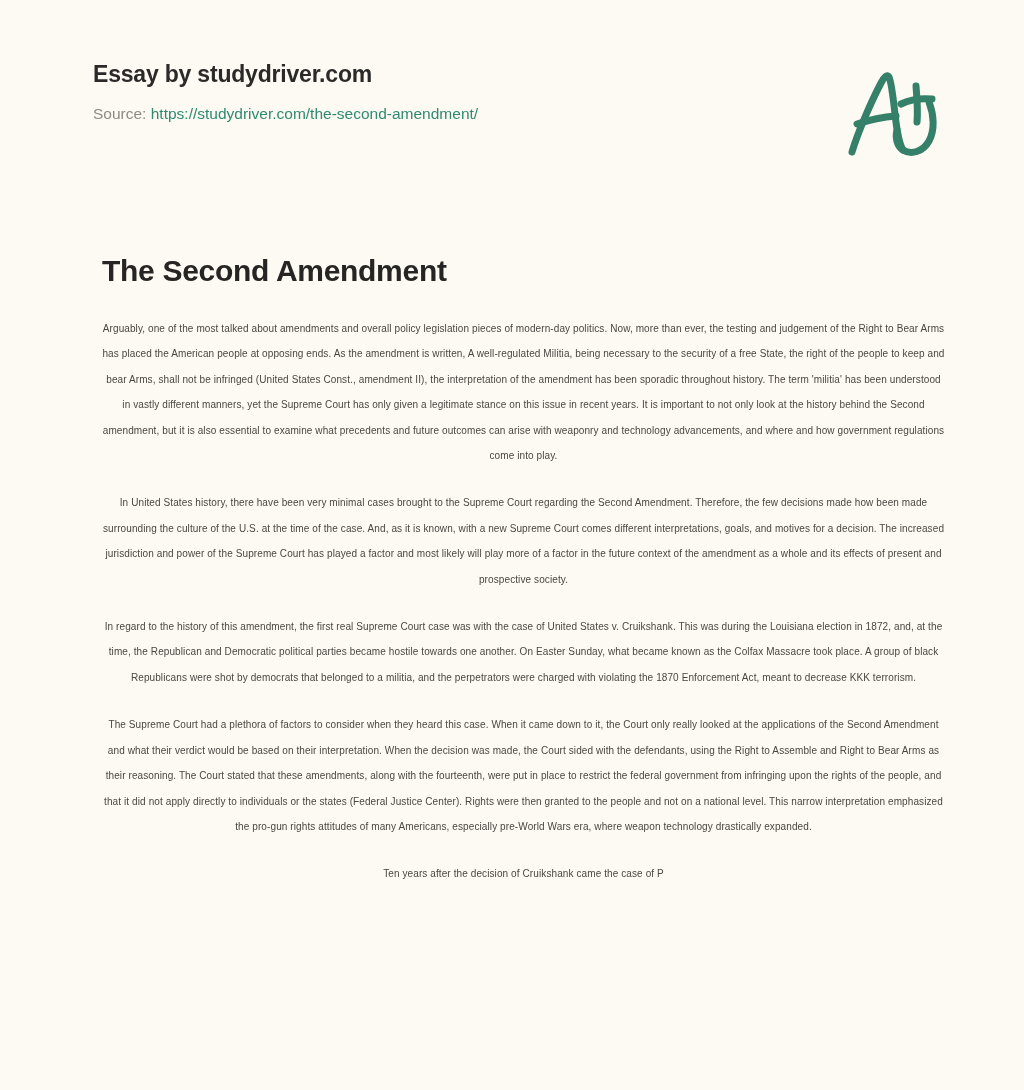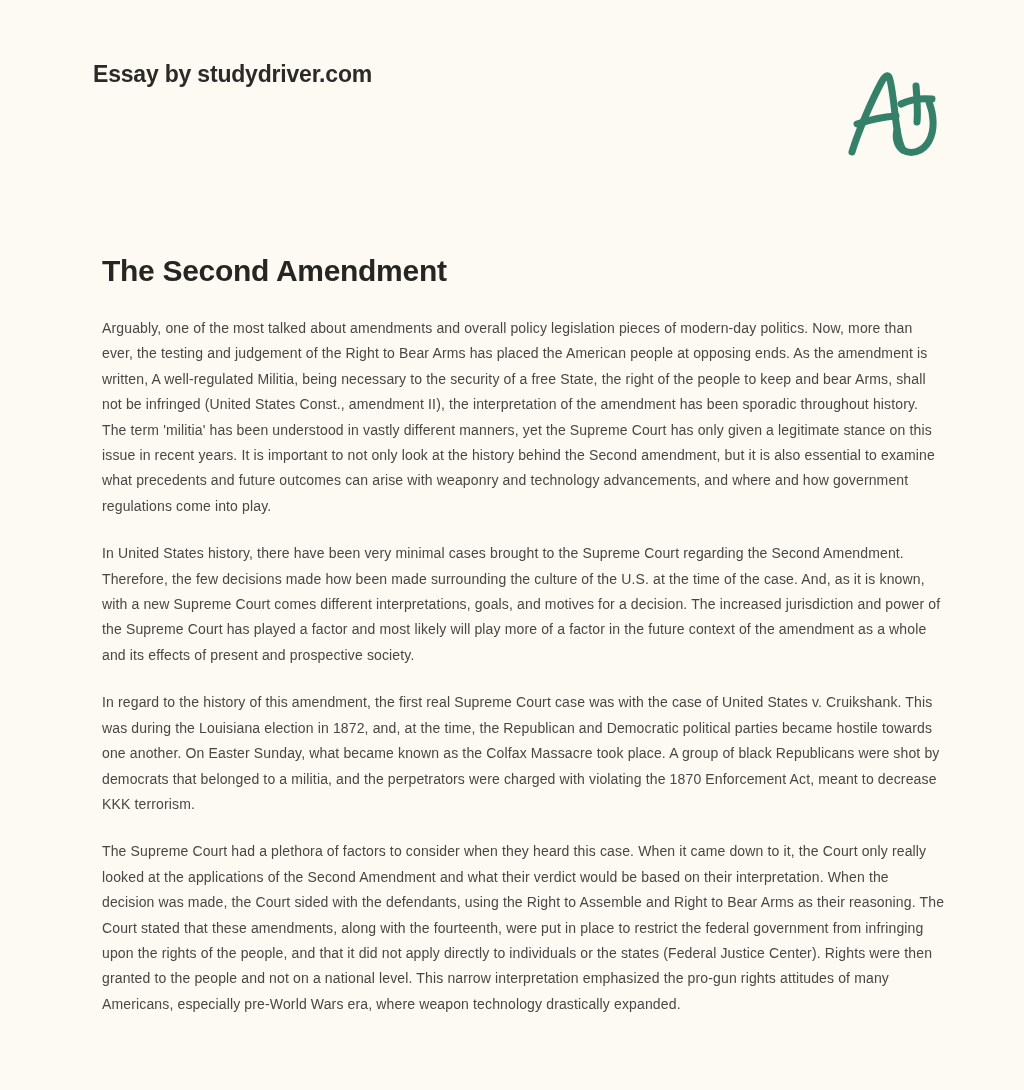--- a/index.html
+++ b/index.html
@@ -82,52 +82,57 @@
     font-size: 30px;
     font-weight: 600;
     line-height: 38px;
     color: #262523;
     letter-spacing: -0.3px;
     margin: 0 0 26px 0;
   }
 
   .article p {
     margin: 0 0 22px 0;
-    font-size: 14px;
+    font-size: 10px;
     line-height: 25.4px;
     color: #4a4743;
-    text-align: left;
+    text-align: center;
     letter-spacing: 0.01em;
   }
   .article p:last-child {
     margin-bottom: 0;
   }
 </style>
 </head>
 <body>
 
 <div class="page">
 
   <div class="header">
     <p class="brand-line">Essay by studydriver.com</p>
+    <p class="source-line">
+      <span class="source-label">Source:</span>
+      <a class="source-url" href="#">https://studydriver.com/the-second-amendment/</a>
+    </p>
   </div>
 
   <div class="logo">
     <svg viewBox="0 0 104 96" xmlns="http://www.w3.org/2000/svg" aria-hidden="true">
       <g fill="none" stroke="#358069" stroke-linecap="round" stroke-linejoin="round">
         <path d="M11 86 C 17 66, 30 36, 40 17 C 43 11, 46 8, 48 11 C 50 15, 52 30, 54 48 C 56 66, 58 78, 62 84" stroke-width="7"></path>
         <path d="M16 58 C 28 54, 42 51, 55 50" stroke-width="7"></path>
         <path d="M60 38 C 68 34, 80 32, 91 33" stroke-width="7"></path>
         <path d="M75 20 C 76 32, 77 46, 76 56" stroke-width="7"></path>
         <path d="M88 36 C 93 49, 94 64, 88 75 C 82 86, 70 89, 62 84 C 56 80, 54 72, 56 64" stroke-width="7"></path>
       </g>
     </svg>
   </div>
 
   <div class="article">
     <h1 class="article-title">The Second Amendment</h1>
     <p>Arguably, one of the most talked about amendments and overall policy legislation pieces of modern-day politics. Now, more than ever, the testing and judgement of the Right to Bear Arms has placed the American people at opposing ends. As the amendment is written, A well-regulated Militia, being necessary to the security of a free State, the right of the people to keep and bear Arms, shall not be infringed (United States Const., amendment II), the interpretation of the amendment has been sporadic throughout history. The term 'militia' has been understood in vastly different manners, yet the Supreme Court has only given a legitimate stance on this issue in recent years. It is important to not only look at the history behind the Second amendment, but it is also essential to examine what precedents and future outcomes can arise with weaponry and technology advancements, and where and how government regulations come into play.</p>
     <p>In United States history, there have been very minimal cases brought to the Supreme Court regarding the Second Amendment. Therefore, the few decisions made how been made surrounding the culture of the U.S. at the time of the case. And, as it is known, with a new Supreme Court comes different interpretations, goals, and motives for a decision. The increased jurisdiction and power of the Supreme Court has played a factor and most likely will play more of a factor in the future context of the amendment as a whole and its effects of present and prospective society.</p>
     <p>In regard to the history of this amendment, the first real Supreme Court case was with the case of United States v. Cruikshank. This was during the Louisiana election in 1872, and, at the time, the Republican and Democratic political parties became hostile towards one another. On Easter Sunday, what became known as the Colfax Massacre took place. A group of black Republicans were shot by democrats that belonged to a militia, and the perpetrators were charged with violating the 1870 Enforcement Act, meant to decrease KKK terrorism.</p>
     <p>The Supreme Court had a plethora of factors to consider when they heard this case. When it came down to it, the Court only really looked at the applications of the Second Amendment and what their verdict would be based on their interpretation. When the decision was made, the Court sided with the defendants, using the Right to Assemble and Right to Bear Arms as their reasoning. The Court stated that these amendments, along with the fourteenth, were put in place to restrict the federal government from infringing upon the rights of the people, and that it did not apply directly to individuals or the states (Federal Justice Center). Rights were then granted to the people and not on a national level. This narrow interpretation emphasized the pro-gun rights attitudes of many Americans, especially pre-World Wars era, where weapon technology drastically expanded.</p>
+    <p>Ten years after the decision of Cruikshank came the case of P</p>
   </div>
 
 </div>
 
 </body></html>

